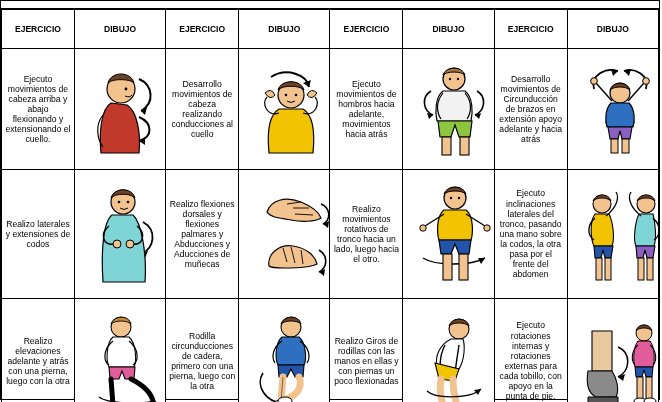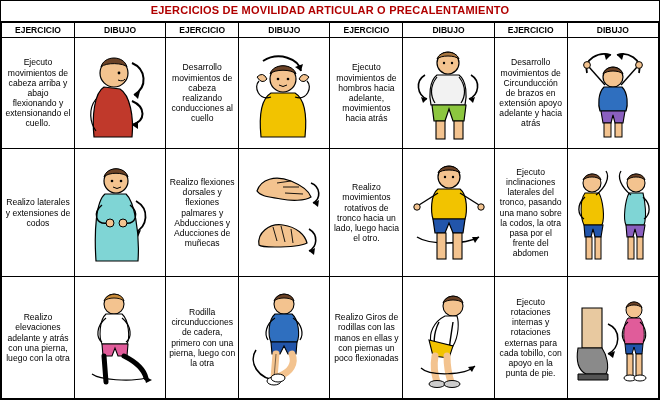--- a/index.html
+++ b/index.html
@@ -33,21 +33,21 @@
   
   table{
     border-collapse:collapse;
     width:100%;
     table-layout:fixed;
     flex:1 1 auto;
   }
   td,th{
     border:1px solid #000;
     vertical-align:middle;
-    padding:0;
+    padding:12px;
   }
   th{
     font-size:8.5px;font-weight:bold;
     height:14px;
     text-align:center;
   }
   td.text{
     font-size:8.6px;
     text-align:center;
     line-height:1.18;
@@ -65,21 +65,20 @@
   .row2{height:124px;}
   .row3{height:118px;}
   .fig{display:block;margin:0 auto;}
 </style>
 </head>
 <body>
 
 <div id="sheet">
 
   <div class="title-bar">
-    <div class="title-line1">EJERCICIOS DE MOVILIDAD ARTICULAR O PRECALENTAMIENTO</div>
   </div>
 
   <table>
     <colgroup>
       <col class="c-text">
         <col class="c-draw">
       <col class="c-text">
         <col class="c-draw">
       <col class="c-text">
         <col class="c-draw">

